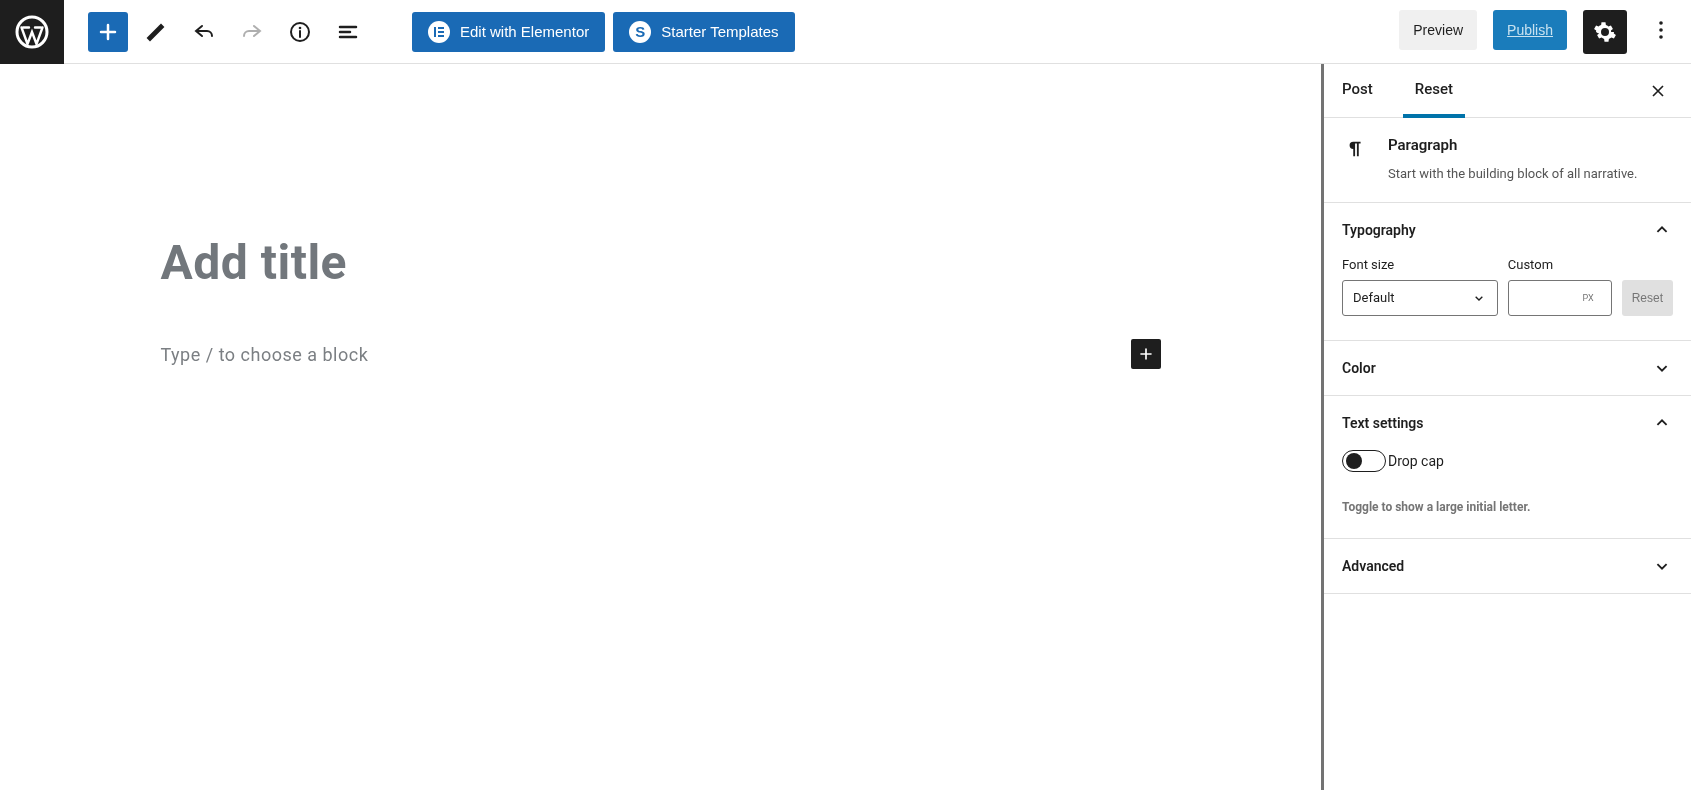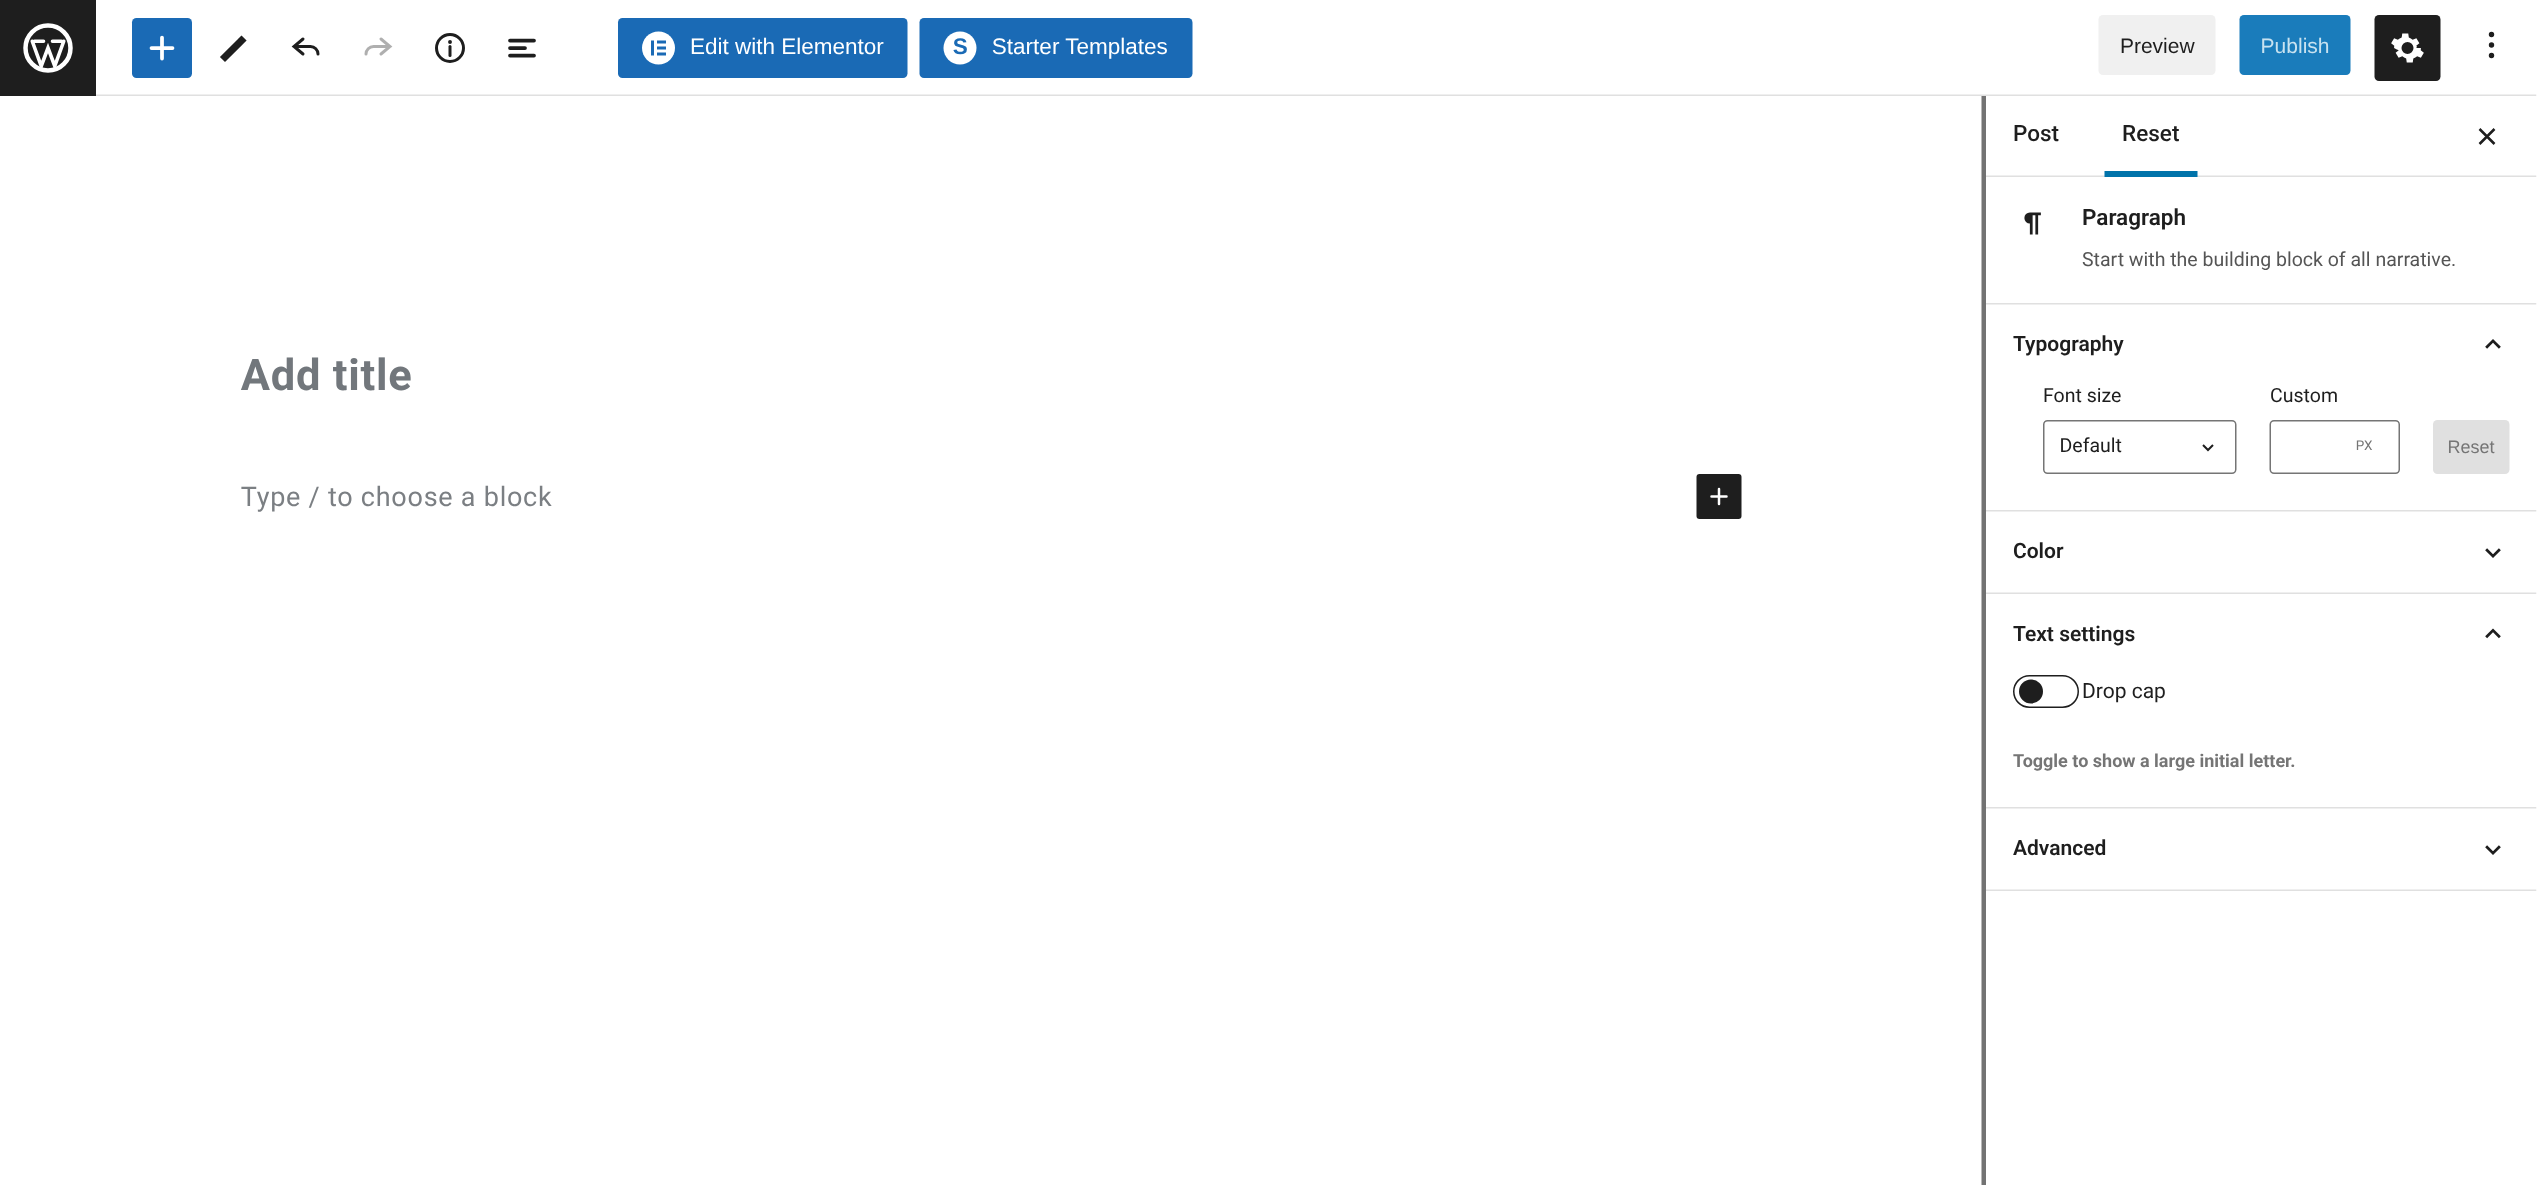--- a/index.html
+++ b/index.html
@@ -10,29 +10,29 @@
   .toolbar { height: 64px; border-bottom: 1px solid #e0e0e0; display: flex; align-items: center; padding: 0; }
   .logo-box { width: 64px; height: 64px; background: #1e1e1e; display: flex; align-items: center; justify-content: center; }
   .toolbar-left { display: flex; align-items: center; gap: 8px; padding-left: 24px; }
   .icon-btn { width: 40px; height: 40px; display: flex; align-items: center; justify-content: center; border: none; background: transparent; cursor: pointer; border-radius: 3px; }
   .icon-btn.primary-add { background: #1a6ab5; color: #fff; }
   .icon-btn svg { width: 24px; height: 24px; }
   .pill-btn { display: inline-flex; align-items: center; gap: 10px; padding: 0 16px; height: 40px; background: #1a6ab5; color: #fff; font-size: 15px; font-weight: 500; border: none; border-radius: 3px; cursor: pointer; }
   .pill-btn .pill-icon { width: 22px; height: 22px; border-radius: 50%; background: #fff; color: #1a6ab5; display: flex; align-items: center; justify-content: center; font-weight: bold; font-size: 15px; }
   .toolbar-right { margin-left: auto; display: flex; align-items: flex-start; gap: 16px; padding-right: 12px; }
   .btn-preview { background: #f0f0f0; color: #1e1e1e; border: none; padding: 0 14px; height: 40px; font-size: 14px; cursor: pointer; border-radius: 3px; }
-  .btn-publish { background: #1a7cbb; color: #c8e2f0; border: none; padding: 0 14px; height: 40px; font-size: 14px; cursor: pointer; border-radius: 3px; }
+  .btn-publish { background: #1a7cbb; color: #c8e2f0; border: none; padding: 0 14px; height: 40px; font-size: 14px; cursor: pointer; border-radius: 3px; text-decoration: underline; }
   .gear-btn { width: 44px; height: 44px; background: #1e1e1e; display:flex; align-items:center; justify-content:center; border:none; border-radius:3px; cursor:pointer; }
   .more-btn { width: 36px; height: 40px; background: transparent; border:none; display:flex; align-items:center; justify-content:center; cursor:pointer; }
 
   
   .main { flex:1; display:flex; }
   .editor-area { flex:1; position:relative; display:flex; justify-content:center; padding-top: 170px; }
   .editor-inner { width: 1000px; }
-  .title-placeholder { font-size: 29px; font-weight: 700; color: #72777c; letter-spacing: 0.5px; margin-bottom: 48px; }
+  .title-placeholder { font-size: 48px; font-weight: 700; color: #72777c; letter-spacing: 0.5px; margin-bottom: 48px; }
   .block-row { display:flex; align-items:center; }
   .block-placeholder { color: #7b7f83; font-size: 18px; letter-spacing: 0.5px; flex:1; }
   .block-add { width: 30px; height: 30px; background: #1e1e1e; color: #fff; display:flex; align-items:center; justify-content:center; border:none; cursor:pointer; border-radius:2px; }
   .block-add svg { width: 20px; height:20px; }
 
   
   .sidebar { width: 370px; border-left: 3px solid #737373; display:flex; flex-direction:column; }
   .tabs { display:flex; align-items:center; border-bottom:1px solid #e0e0e0; height: 54px; padding: 0 18px; position:relative; }
   .tab { padding: 0 12px; height: 54px; display:flex; align-items:center; font-size: 15px; font-weight:500; color: #1e1e1e; cursor:pointer; border-bottom: 4px solid transparent; }
   .tab:first-child { padding-left:0; margin-right: 18px; }
@@ -43,21 +43,21 @@
   .block-desc { padding: 18px; border-bottom: 1px solid #e0e0e0; display:flex; gap: 18px; }
   .block-desc-icon { width: 28px; display:flex; justify-content:center; padding-top: 2px; }
   .block-desc-name { font-size: 15px; font-weight:600; margin-bottom: 10px; }
   .block-desc-text { font-size: 13px; color: #555; line-height: 1.5; }
 
   .section { border-bottom: 1px solid #e0e0e0; }
   .section-header { display:flex; align-items:center; justify-content:space-between; padding: 16px 18px; cursor:pointer; }
   .section-title { font-size: 14px; font-weight: 600; }
   .section-body { padding: 0 18px 24px; }
 
-  .font-size-row { display:flex; gap: 22px; margin-left: 20px; }
+  .font-size-row { display:flex; gap: 10px; }
   .font-label { font-size: 13px; margin-bottom: 8px; display:block; }
   .font-select { flex: 1.5; position:relative; }
   .font-select-box { border: 1px solid #757575; height: 36px; border-radius: 3px; display:flex; align-items:center; padding: 0 10px; font-size: 13px; justify-content:space-between; cursor:pointer; }
   .custom-col { flex: 1; }
   .custom-input-wrap { position:relative; }
   .custom-input { border:1px solid #757575; height: 36px; border-radius:3px; width:100%; padding-right: 22px; text-align:right; font-size: 13px; }
   .custom-unit { position:absolute; right: 18px; top: 50%; transform: translateY(-50%); font-size: 9px; color: #757575; }
   .reset-col { display:flex; align-items:flex-end; }
   .reset-btn { height: 36px; padding: 0 10px; background: #e0e0e0; border:none; color:#757575; font-size: 12px; border-radius: 3px; cursor:not-allowed; }
 

